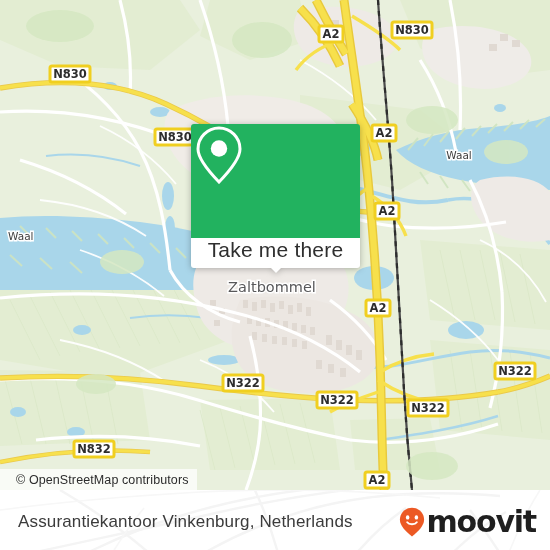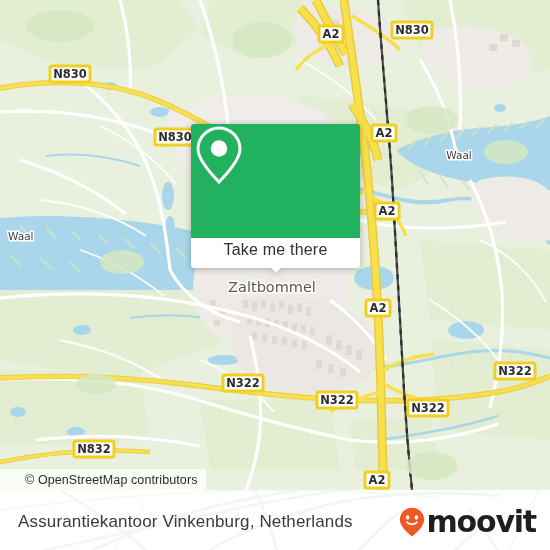--- a/index.html
+++ b/index.html
@@ -9,32 +9,32 @@
   #screen{position:relative;width:550px;height:550px;overflow:hidden;background:#fff;}
 
   
   #map{position:absolute;left:0;top:0;width:550px;height:490px;overflow:hidden;
        background:#e8f0dc;}
   #map svg{position:absolute;left:0;top:0;display:block;}
 
   
   #attribution{position:absolute;left:0;top:469px;height:21px;
        background:rgba(255,255,255,0.72);
-       padding:0 8px 0 25px;display:flex;align-items:center;
+       padding:0 8px 0 16px;display:flex;align-items:center;
        font-size:12.5px;color:#2c2c2c;letter-spacing:.1px;white-space:nowrap;}
 
   
   #callout{position:absolute;left:191px;top:124px;width:169px;
        filter:drop-shadow(0 1px 3px rgba(0,0,0,.28));}
   #callout-top{height:114px;border-radius:3px 3px 0 0;
        display:flex;align-items:center;justify-content:center;}
   #callout-bottom{height:24px;background:#fff;border-radius:0 0 3px 3px;
        display:flex;align-items:center;justify-content:center;
        padding-bottom:6px;}
-  #callout-label{font-size:16px;color:#2f2f2f;letter-spacing:.2px;}
+  #callout-label{font-size:21px;color:#2f2f2f;letter-spacing:.2px;}
   #callout-tail{position:absolute;left:50%;margin-left:-11px;top:138px;
        width:0;height:0;border-left:11px solid transparent;
        border-right:11px solid transparent;border-top:11px solid #fff;}
   .pin-wrap{width:56px;height:62px;}
 
   
   #footer{position:absolute;left:0;top:490px;width:550px;height:64px;
        background:#ffffff;overflow:hidden;}
   #footer-bg{position:absolute;left:0;top:-40px;width:550px;height:140px;opacity:1;}
   #footer-title{position:absolute;left:18px;top:50%;transform:translateY(-50%);

